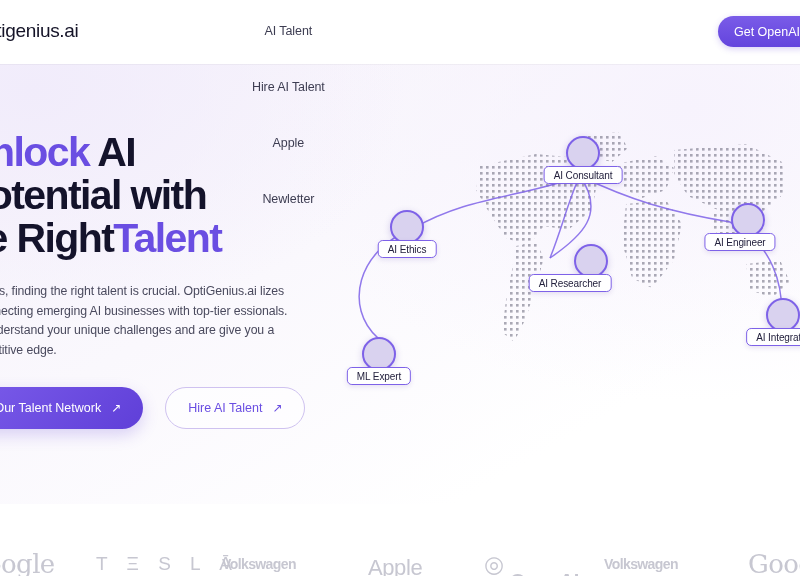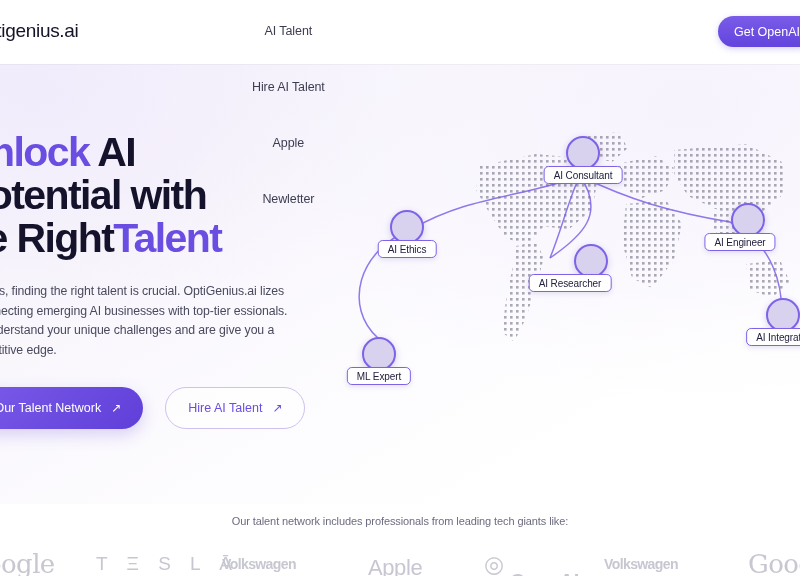--- a/index.html
+++ b/index.html
@@ -279,21 +279,20 @@
           <rect width="34" height="34" fill="#b9aec6"></rect>
           <ellipse cx="17" cy="14" rx="7.5" ry="8.5" fill="#dca882"></ellipse>
           <path d="M7 34 q10 -11 20 0 Z" fill="#3a3340"></path>
           <path d="M8 12 q3 -10 9 -10 q6 0 9 10 q0 -3 -2 8 q-2 -9 -7 -9 q-5 0 -7 9 q-2 -11 -2 -8 Z" fill="#2a2228"></path>
         </svg>
       </div>
       <div class="node-chip">AI Integrator</div>
     </div>
   </div>
 
-  <div class="strip-caption">Our talent network includes professionals from leading tech giants like:</div>
 
   <div class="logo-row">
     <div class="logo-item lg-google" style="left:-14px;">oogle</div>
     <div class="logo-item lg-tesla" style="left:96px;">T Ξ S L Ā</div>
     <div class="logo-item lg-vw" style="left:222px;">Volkswagen</div>
     <div class="logo-item" style="left:362px;margin-top:8px;">
       <span class="glyph"></span>
       <span class="lg-apple">Apple</span>
     </div>
     <div class="logo-item" style="left:484px;">

